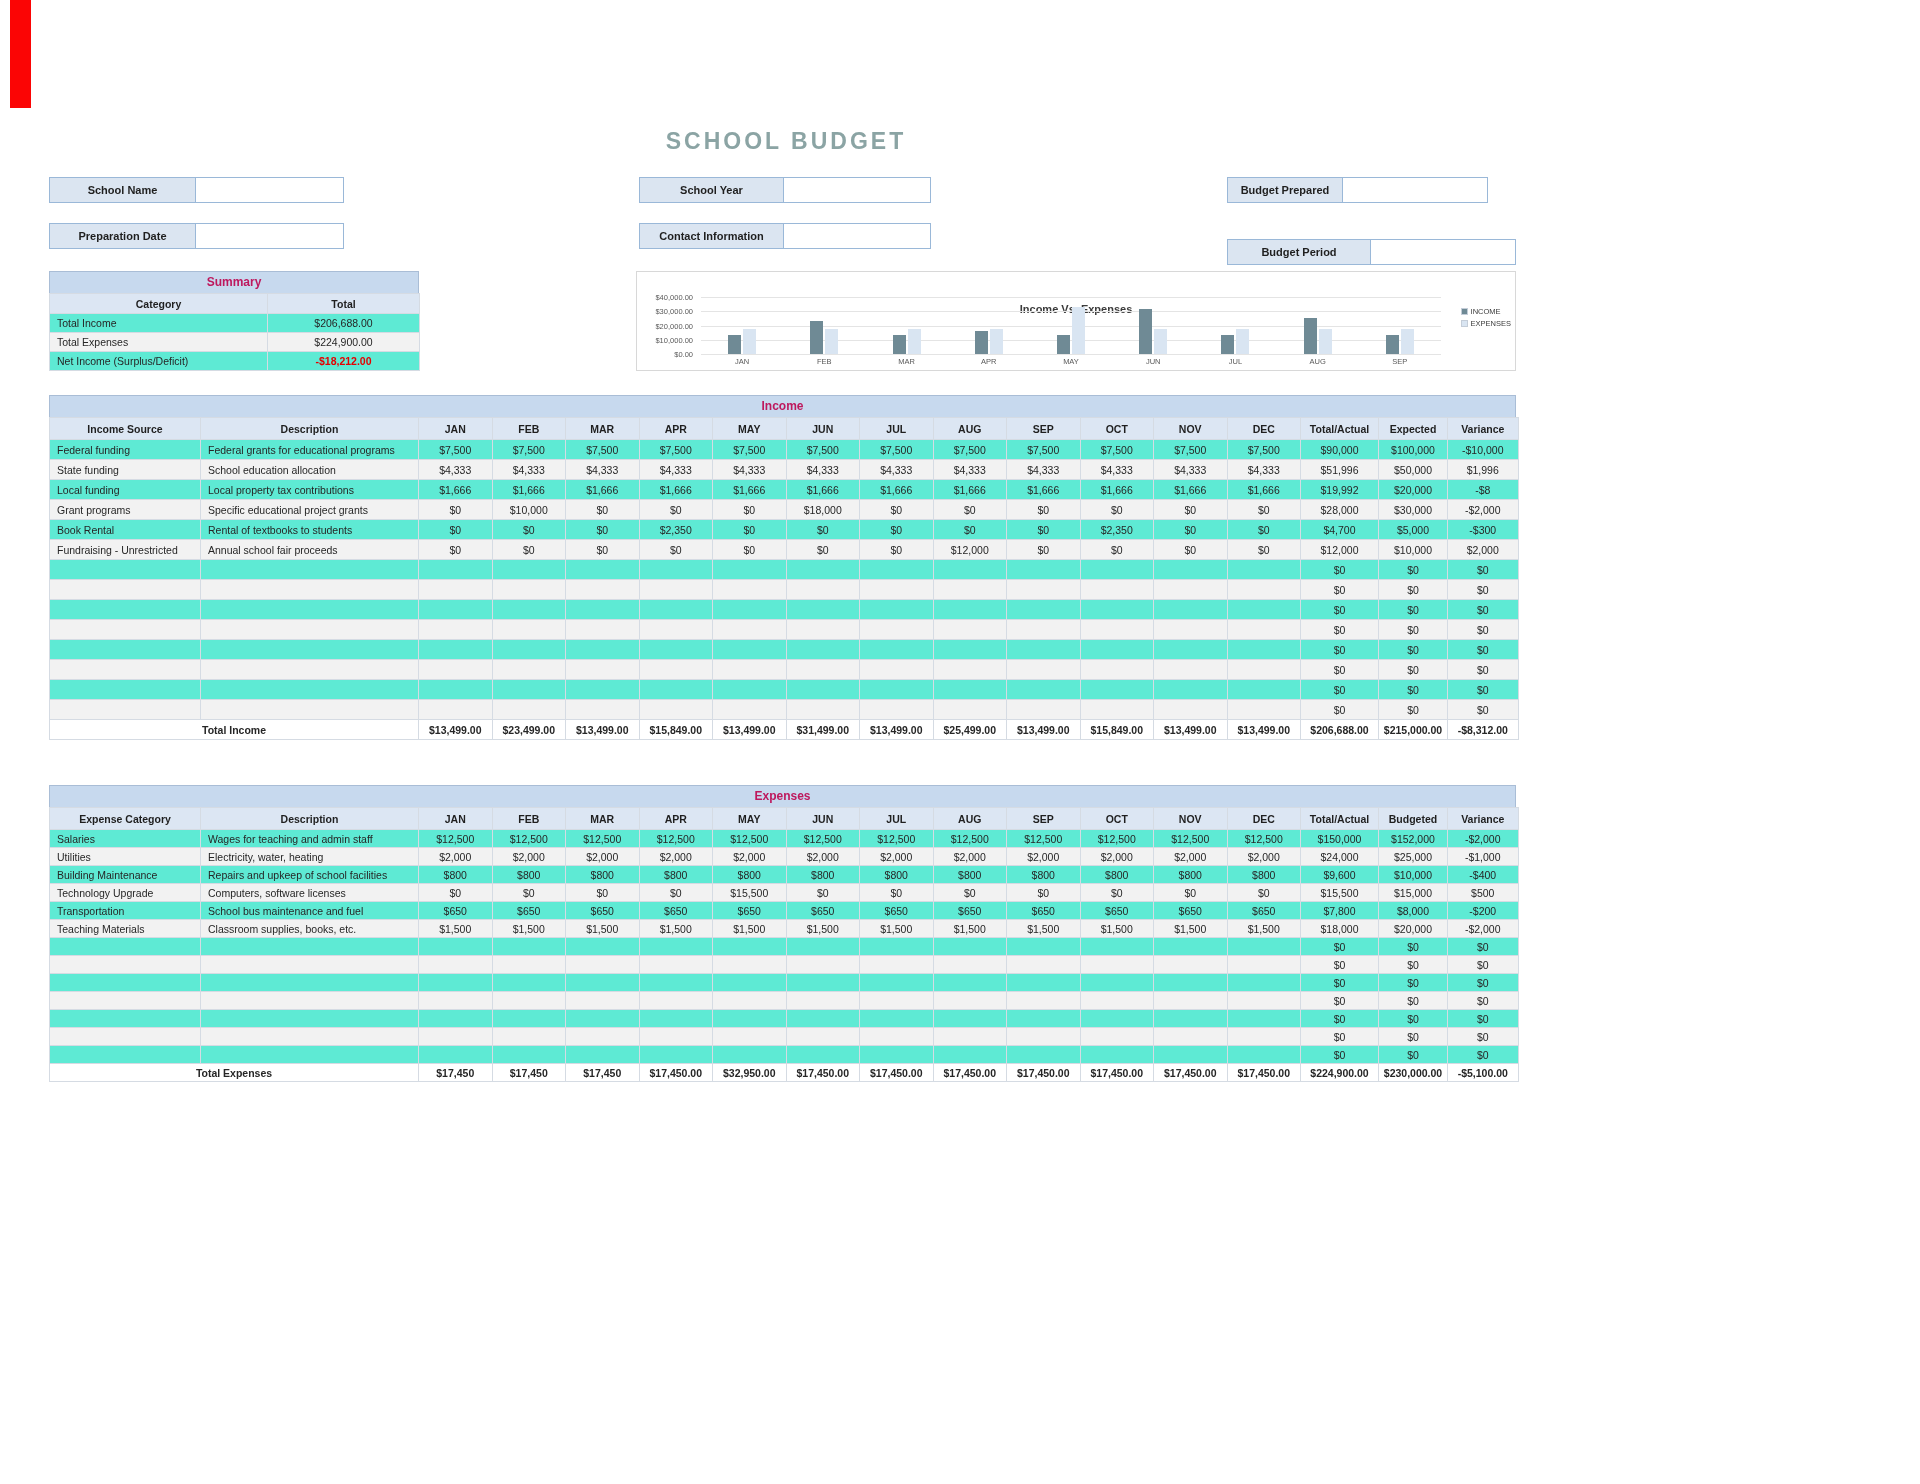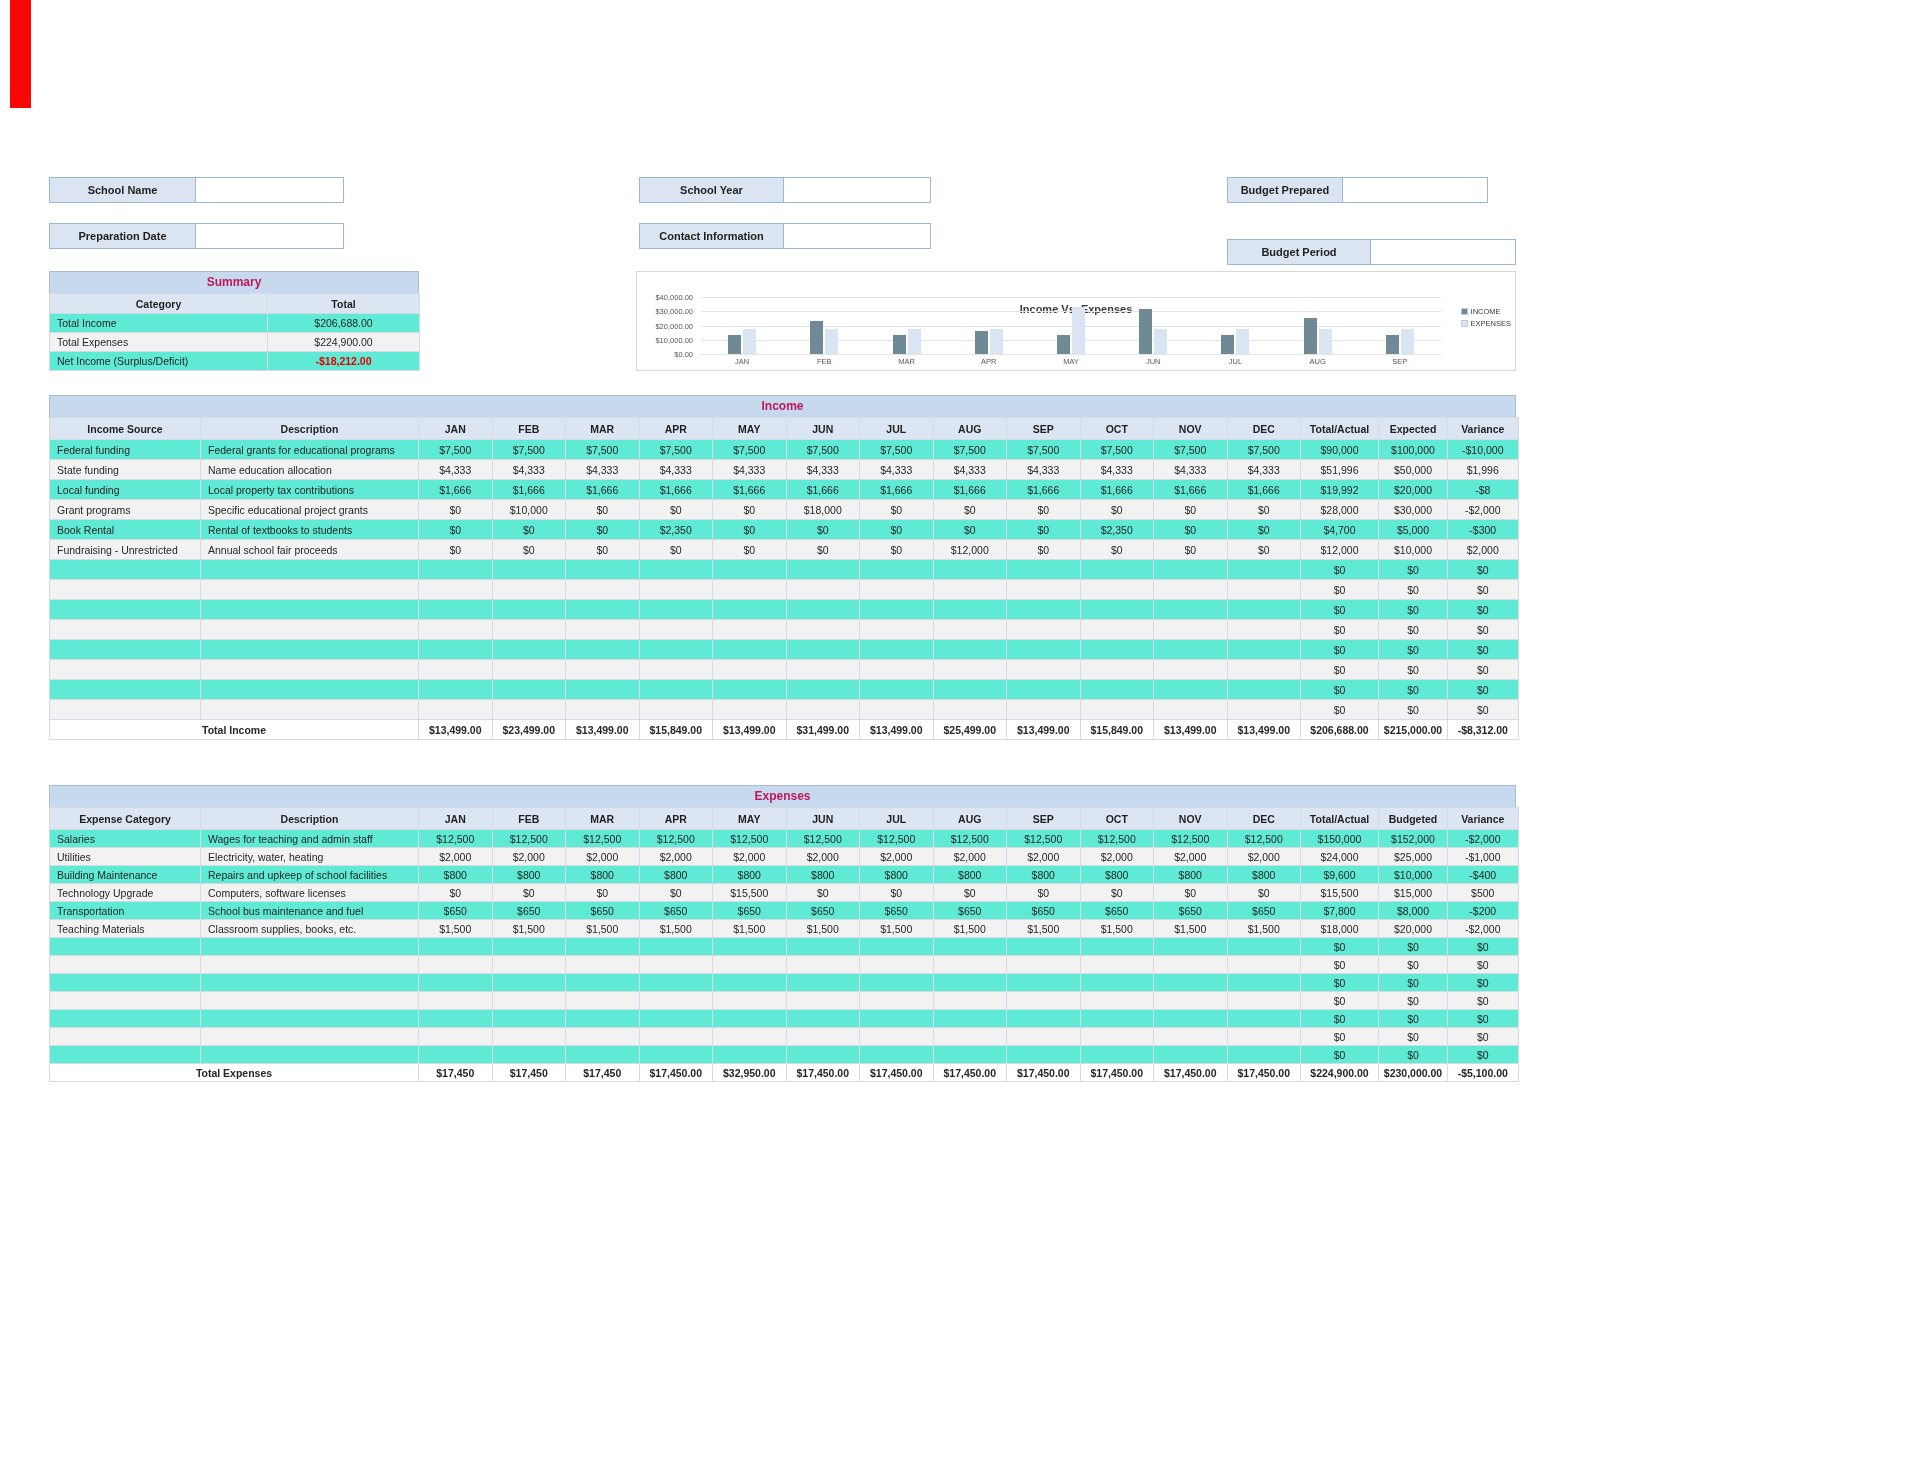--- a/index.html
+++ b/index.html
@@ -66,20 +66,21 @@
   .total-row td { font-weight: bold; background: #fff; border-top: 1px solid #a9bdd6; }
   .total-row td.total-label { text-align: center; }
 </style>
 </head>
 <body>
 
 <div id="page">
 
   <div id="red-bar"></div>
 
+  <div id="title">SCHOOL BUDGET</div>
 
   <div class="field" style="left:49px;top:177px;">
     <div class="field-label" style="width:147px;">
       <span>School Name</span>
     </div>
     <div class="field-input" style="width:148px;"></div>
   </div>
   <div class="field" style="left:49px;top:223px;">
     <div class="field-label" style="width:147px;">
       <span>Preparation Date</span>
@@ -278,21 +279,21 @@
             <td>$7,500</td>
             <td>$7,500</td>
             <td>$7,500</td>
             <td>$7,500</td>
             <td>$90,000</td>
             <td>$100,000</td>
             <td>-$10,000</td>
           </tr>
           <tr class="stripe">
             <td class="lbl">State funding</td>
-            <td class="lbl">Name education allocation</td>
+            <td class="lbl">School education allocation</td>
             <td>$4,333</td>
             <td>$4,333</td>
             <td>$4,333</td>
             <td>$4,333</td>
             <td>$4,333</td>
             <td>$4,333</td>
             <td>$4,333</td>
             <td>$4,333</td>
             <td>$4,333</td>
             <td>$4,333</td>

